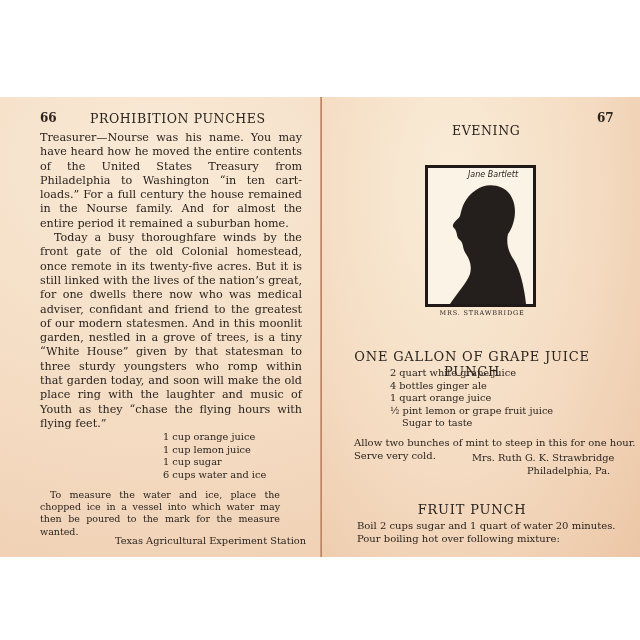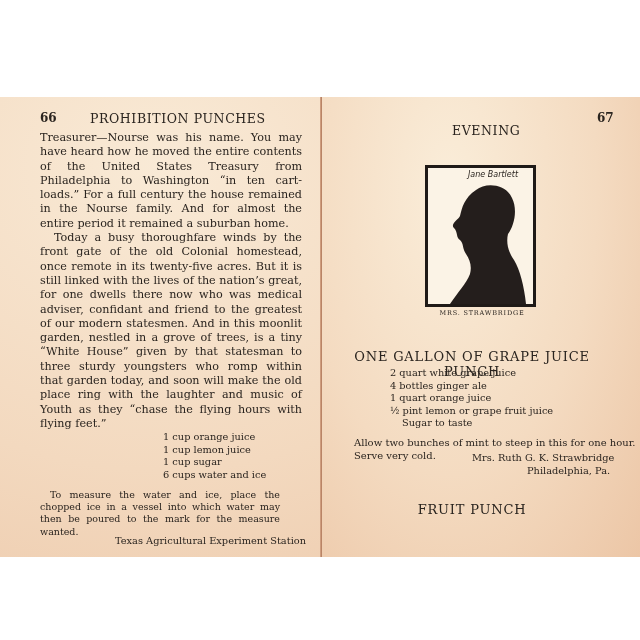--- a/index.html
+++ b/index.html
@@ -74,14 +74,18 @@
       <div style="padding-left:12px;">Sugar to taste</div>
     </div>
     <div class="right-text" style="left:32px;top:340px;">
       <div>Allow two bunches of mint to steep in this for one hour.</div>
       <div>Serve very cold.</div>
     </div>
     <div class="source" style="left:150px;top:355px;">Mrs. Ruth G. K. Strawbridge</div>
     <div class="source" style="left:205px;top:368px;">Philadelphia, Pa.</div>
 
     <div class="recipe-title" style="left:60px;top:405px;width:180px;">FRUIT PUNCH</div>
+    <div class="right-text" style="left:35px;top:423px;">
+      <div>Boil 2 cups sugar and 1 quart of water 20 minutes.</div>
+      <div>Pour boiling hot over following mixture:</div>
+    </div>
   </div>
 </div>
 
 </body></html>

